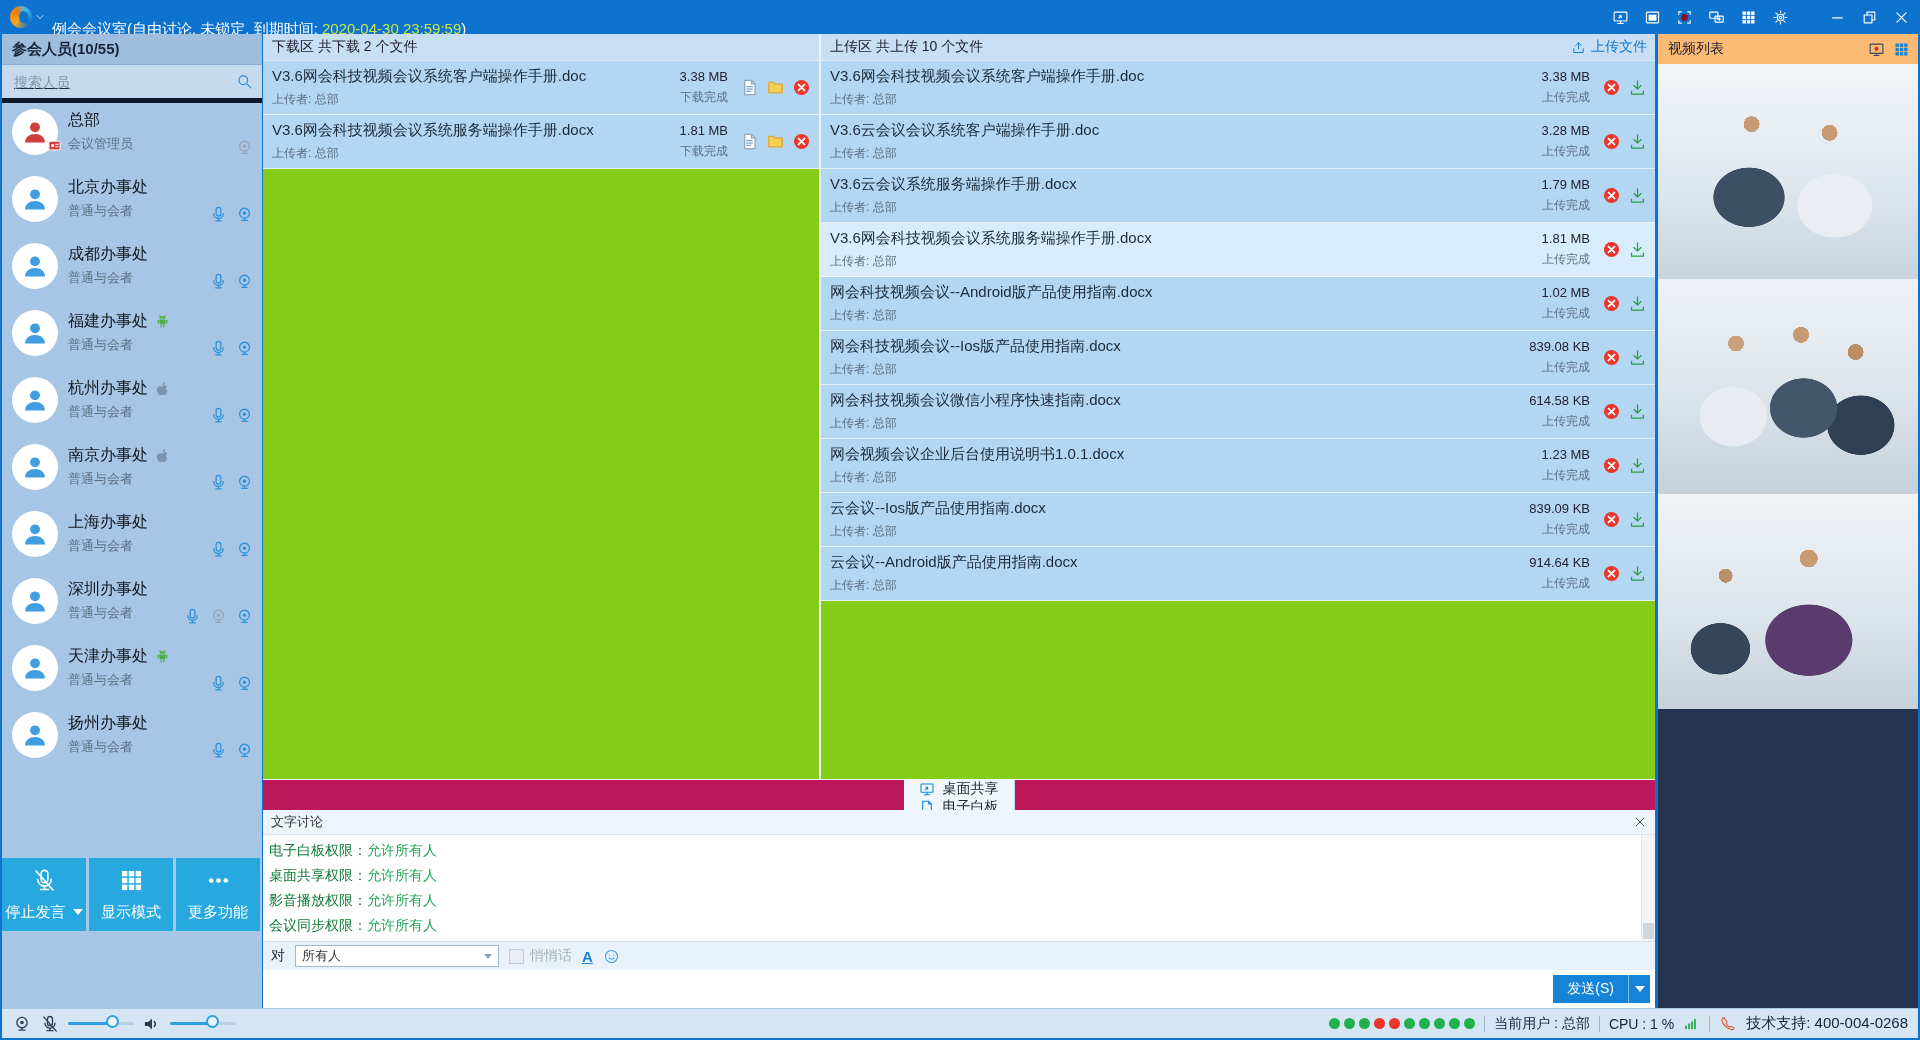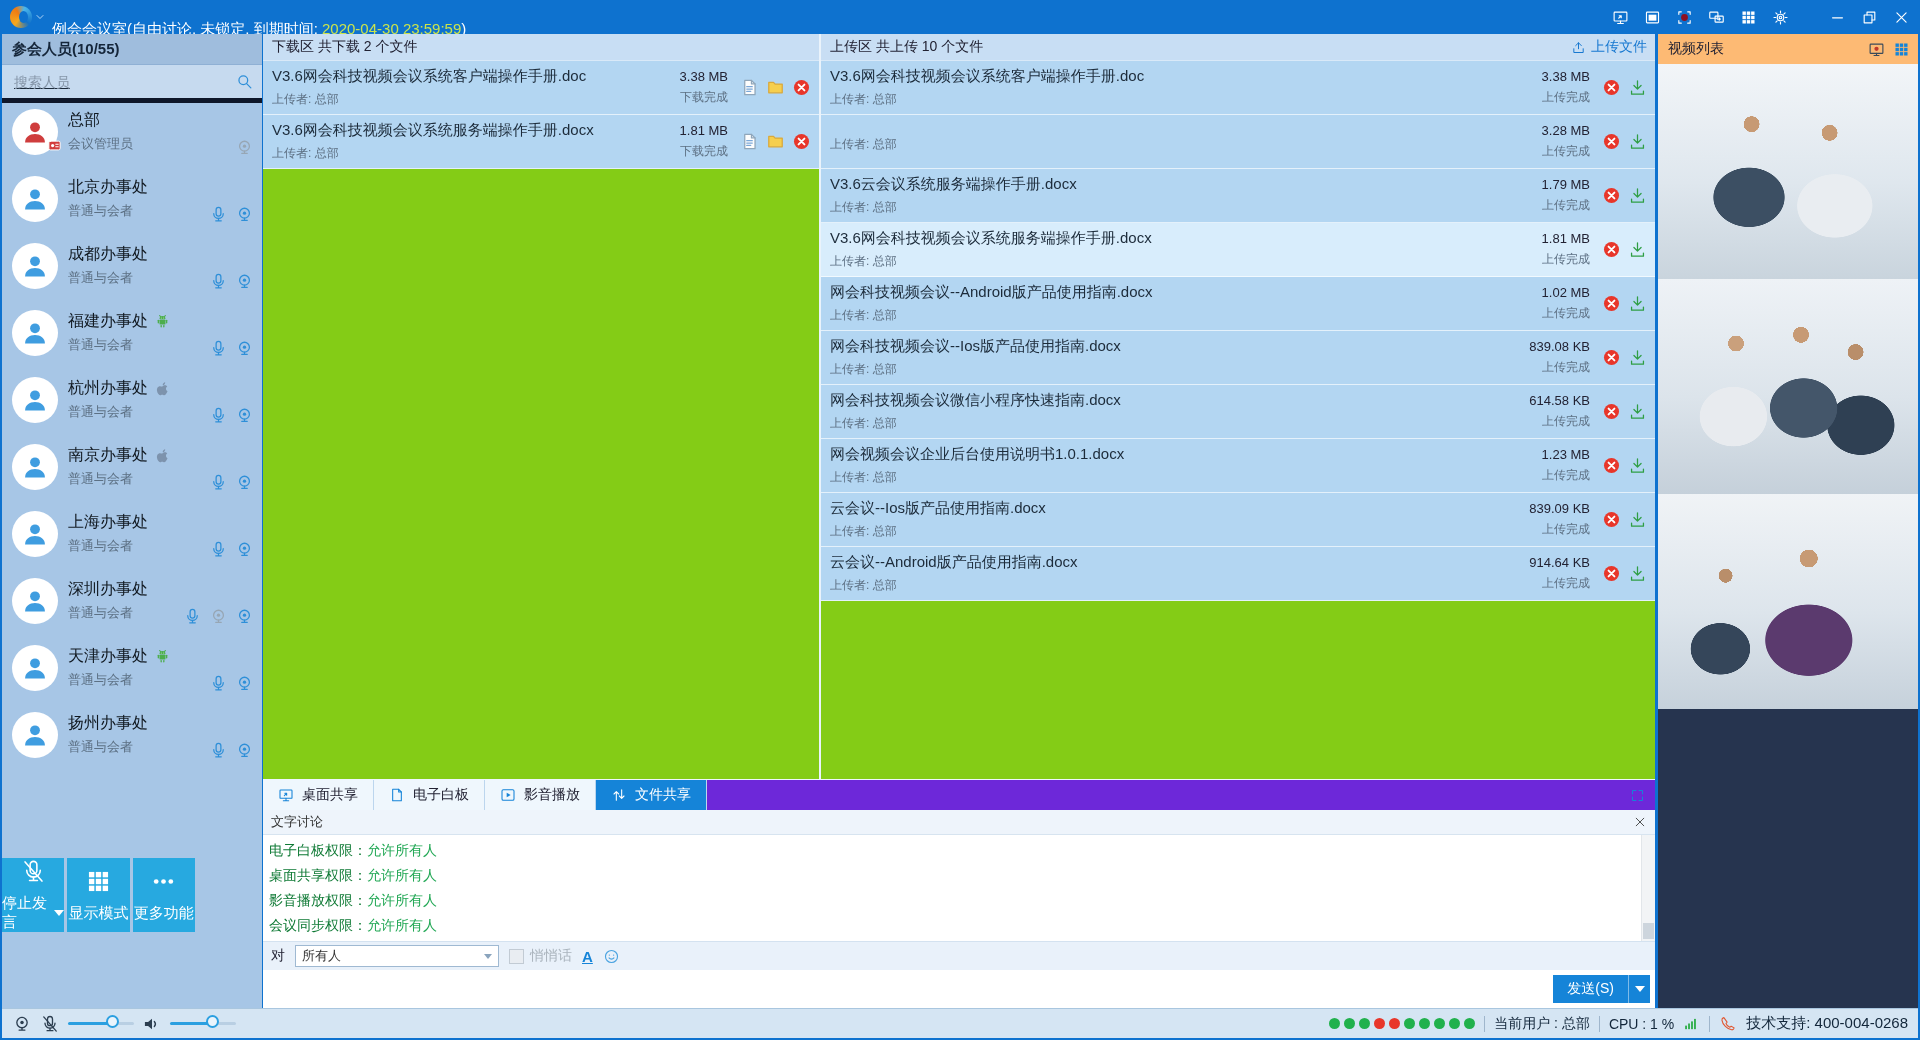--- a/index.html
+++ b/index.html
@@ -36,21 +36,21 @@
   .pname-line{display:flex;align-items:center;gap:6px;}
   .pname{font-size:16px;font-weight:normal;color:#101820;white-space:nowrap;}
   .badge .pic{width:17px;height:17px;display:none;}
   .badge-android .bd-android{display:inline-block;color:#4cae4c;}
   .badge-apple .bd-apple{display:inline-block;color:#7d93ad;}
   .prole{font-size:13px;color:#5c7084;margin-top:4px;}
   .picons{margin-left:auto;display:flex;gap:7px;align-self:flex-end;margin-bottom:8px;color:#2e8fd8;}
   .picons .pic{width:19px;height:19px;}
   .picons .ic-cam-grey{color:#97a6b4;}
 
-  .btn-grid{position:absolute;left:0;right:2px;bottom:2px;height:148px;display:grid;grid-template-columns:1fr 1fr 1fr 1fr;grid-template-rows:1fr 1fr;gap:3px;}
+  .btn-grid{position:absolute;left:0;right:2px;bottom:2px;height:148px;display:grid;grid-template-columns:1fr 1fr 1fr;grid-template-rows:1fr 1fr;gap:3px;}
   .cyan-btn{background:#27a9e0;color:#fff;display:flex;flex-direction:column;align-items:center;justify-content:center;cursor:pointer;}
   .cyan-btn .pic{width:27px;height:27px;stroke-width:1.4;}
   .blabel{display:flex;align-items:center;gap:7px;margin-top:9px;font-size:15px;}
   .tri{width:0;height:0;border-left:5px solid transparent;border-right:5px solid transparent;border-top:6px solid #fff;}
 
   
   .main{position:absolute;top:34px;left:263px;width:1392px;bottom:32px;display:flex;flex-direction:column;}
   .filesrow{height:756px;display:flex;}
   .filecol{background:#84cc16;display:flex;flex-direction:column;overflow:hidden;}
   .col-dl{width:556px;}
@@ -66,21 +66,21 @@
   .fname{font-size:15px;color:#1c2b3a;white-space:nowrap;overflow:hidden;}
   .fup{font-size:12px;color:#5c6f82;margin-top:5px;}
   .fsize{text-align:right;margin-right:12px;flex:none;}
   .fsz{font-size:13px;color:#223;}
   .fst{font-size:12px;color:#5c6f82;margin-top:5px;}
   .facts{display:flex;align-items:center;gap:7px;flex:none;}
   .facts .pic{width:19px;height:19px;cursor:pointer;}
   .facts .ic-dl{color:#2f9e44;}
 
   
-  .tabbar{height:30px;background:#6d28d9;display:flex;align-items:center;border-top:1px solid #eef6fd;}
+  .tabbar{height:30px;background:#be185d;display:flex;align-items:center;border-top:1px solid #eef6fd;flex-direction:column;}
   .tab{height:100%;display:flex;align-items:center;gap:8px;padding:0 15px;background:#eff7fd;border-right:1px solid #bcd6ee;font-size:14px;color:#223;cursor:pointer;box-sizing:border-box;}
   .tab .pic{width:16px;height:16px;color:#1584d8;}
   .tab.active{background:#1584d8;color:#fff;}
   .tab.active .pic{color:#fff;}
   .tab-expand{margin-left:auto;margin-right:10px;color:#1584d8;width:15px;height:15px;cursor:pointer;}
 
   
   .chat{flex:1;background:#ffffff;position:relative;display:flex;flex-direction:column;}
   .chat-head{height:24px;flex:none;background:#eef4fb;border-bottom:1px solid #d7e4f0;display:flex;align-items:center;padding:0 8px;font-size:13px;color:#333;}
   .chat-close{margin-left:auto;width:14px;height:14px;color:#444;cursor:pointer;}
@@ -747,20 +747,21 @@
                   <use href="#i-xcircle"></use>
                 </svg>
                 <svg class="pic ic-dl">
                   <use href="#i-download"></use>
                 </svg>
               </div>
             </div>
 
             <div class="frow">
               <div class="fmain">
+                <div class="fname">V3.6云会议会议系统客户端操作手册.doc</div>
                 <div class="fup">上传者: 总部</div>
               </div>
               <div class="fsize">
                 <div class="fsz">3.28 MB</div>
                 <div class="fst">上传完成</div>
               </div>
               <div class="facts">
                 <svg class="pic">
                   <use href="#i-xcircle"></use>
                 </svg>

